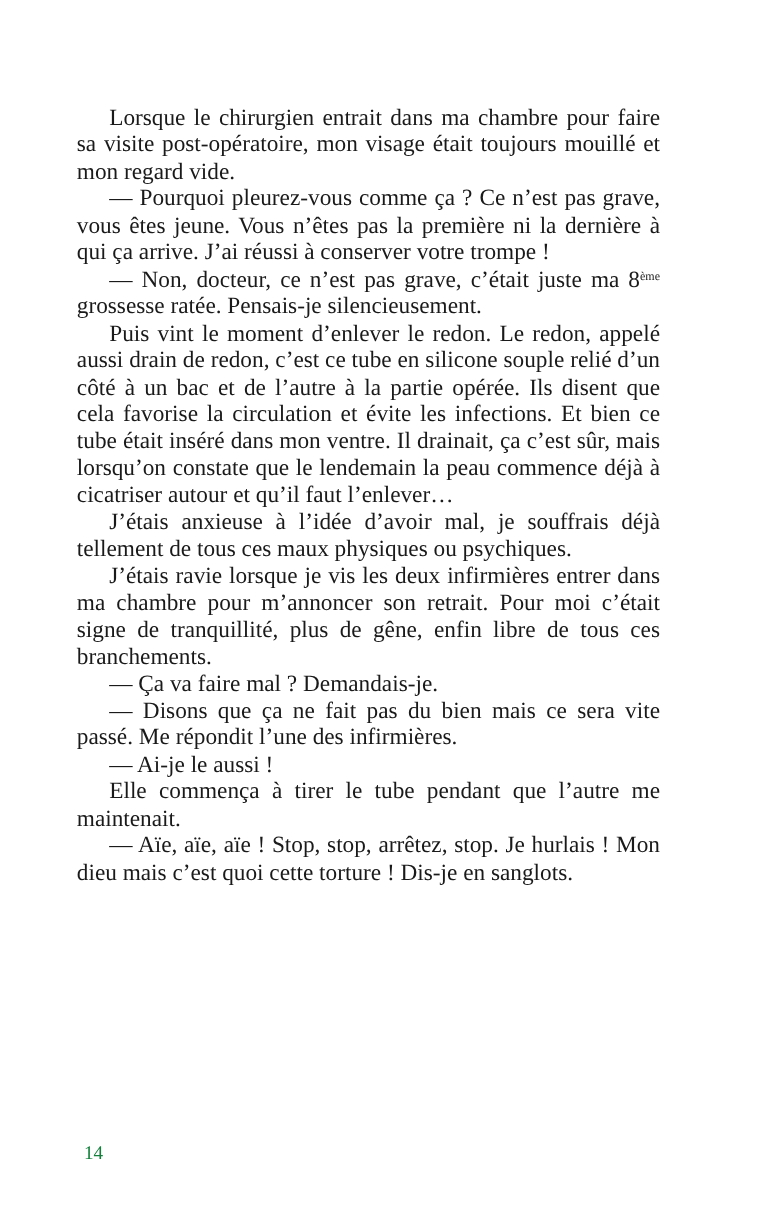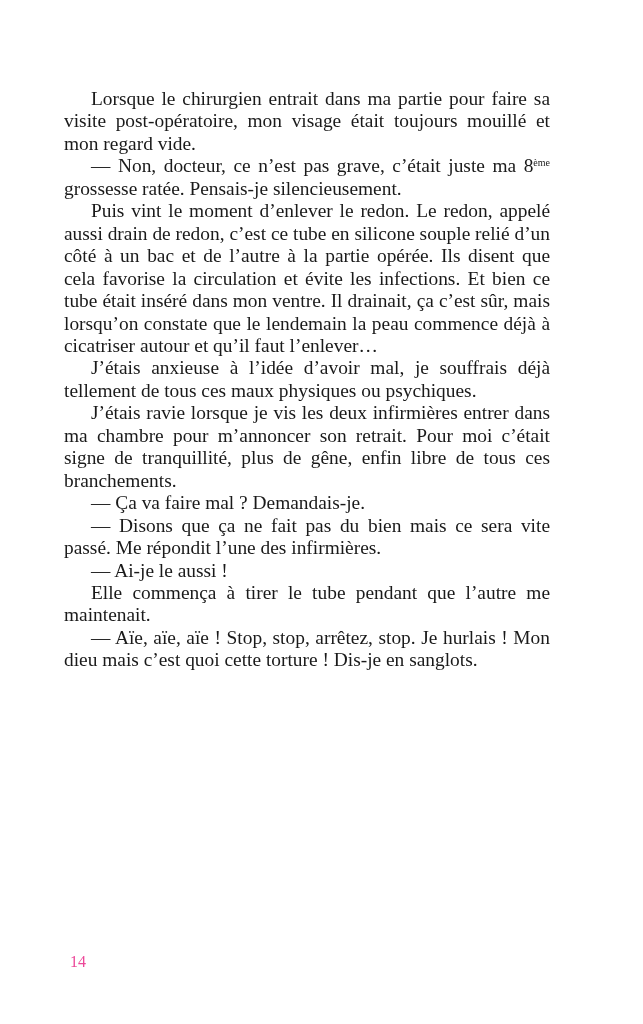--- a/index.html
+++ b/index.html
@@ -17,28 +17,29 @@
     }
     .page p { margin: 0; text-indent: 27px; hyphens: none; }
     .page p.dialogue { text-indent: 27px; }
     sup.ord { font-size: 10px; line-height: 0; vertical-align: 6px; }
     .page-number {
       position: absolute;
       left: 70px;
       top: 953px;
       font-family: "Liberation Serif", "DejaVu Serif", serif;
       font-size: 16px;
-      color: #ec4899;
+      color: #15803d;
     }
   </style>
 </head>
 <body>
 
 <div class="page">
-  <p>Lorsque le chirurgien entrait dans ma partie pour faire sa visite post-opératoire, mon visage était toujours mouillé et mon regard vide.</p>
+  <p>Lorsque le chirurgien entrait dans ma chambre pour faire sa visite post-opératoire, mon visage était toujours mouillé et mon regard vide.</p>
+  <p class="dialogue">— Pourquoi pleurez-vous comme ça ? Ce n’est pas grave, vous êtes jeune. Vous n’êtes pas la première ni la dernière à qui ça arrive. J’ai réussi à conserver votre trompe !</p>
   <p class="dialogue"><span>— Non, docteur, ce n’est pas grave, c’était juste ma 8</span><sup class="ord">ème</sup><span> grossesse ratée. Pensais-je silencieusement.</span></p>
   <p>Puis vint le moment d’enlever le redon. Le redon, appelé aussi drain de redon, c’est ce tube en silicone souple relié d’un côté à un bac et de l’autre à la partie opérée. Ils disent que cela favorise la circulation et évite les infections. Et bien ce tube était inséré dans mon ventre. Il drainait, ça c’est sûr, mais lorsqu’on constate que le lendemain la peau commence déjà à cicatriser autour et qu’il faut l’enlever…</p>
   <p>J’étais anxieuse à l’idée d’avoir mal, je souffrais déjà tellement de tous ces maux physiques ou psychiques.</p>
   <p>J’étais ravie lorsque je vis les deux infirmières entrer dans ma chambre pour m’annoncer son retrait. Pour moi c’était signe de tranquillité, plus de gêne, enfin libre de tous ces branchements.</p>
   <p class="dialogue">— Ça va faire mal ?  Demandais-je.</p>
   <p class="dialogue">— Disons que ça ne fait pas du bien mais ce sera vite passé. Me répondit l’une des infirmières.</p>
   <p class="dialogue">— Ai-je le aussi !</p>
   <p>Elle commença à tirer le tube pendant que l’autre me maintenait.</p>
   <p class="dialogue">— Aïe, aïe, aïe ! Stop, stop, arrêtez, stop. Je hurlais ! Mon dieu mais c’est quoi cette torture ! Dis-je en sanglots.</p>
 </div>

